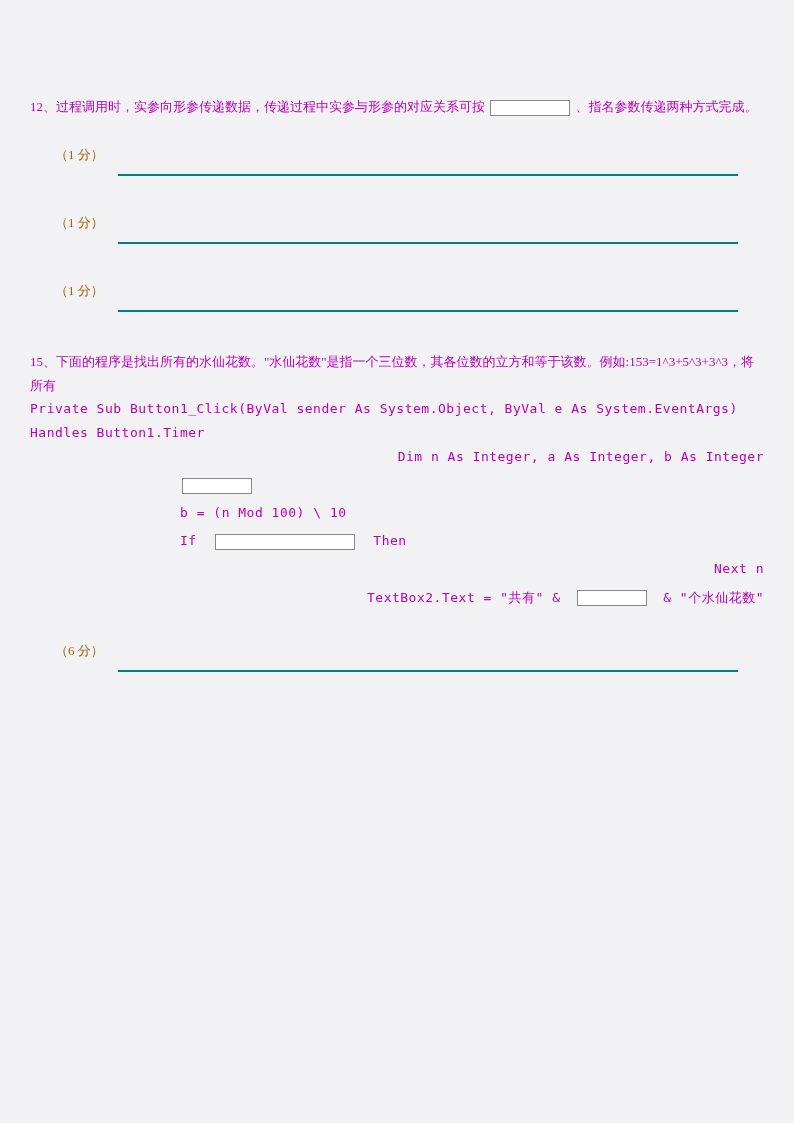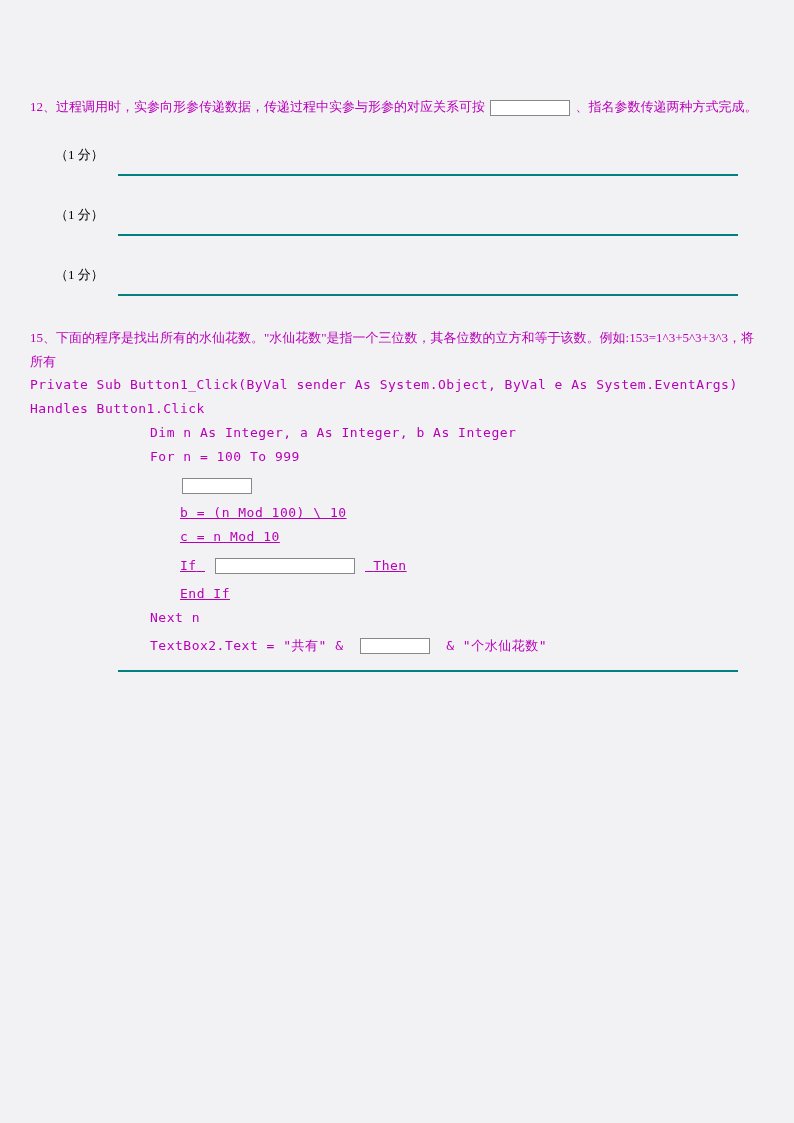--- a/index.html
+++ b/index.html
@@ -13,21 +13,21 @@
       background: #f2f2f5;
       font-family: "SimSun", "宋体", serif;
       font-size: 13px;
       padding: 95px 30px 40px 30px;
       color: #b800b8;
     }
     .purple {
       color: #b800b8;
     }
     .question-block {
-      margin-bottom: 30px;
+      margin-bottom: 38px;
     }
     .question-text {
       line-height: 1.8;
     }
     .blank-box {
       display: inline-block;
       width: 80px;
       height: 16px;
       border: 1px solid #888;
       background: white;
@@ -55,36 +55,36 @@
     .blank-box-med {
       display: inline-block;
       width: 70px;
       height: 16px;
       border: 1px solid #888;
       background: white;
       vertical-align: middle;
       margin: 0 2px;
     }
     .score {
-      color: #000000;
+      color: #a16207;
       margin: 28px 0 10px 25px;
     }
     .hr-teal {
       border: none;
       border-top: 2px solid #008080;
       margin: 8px 0 8px 88px;
       width: 620px;
     }
     .code-block {
       font-family: "SimSun", "宋体", monospace;
       line-height: 1.85;
       letter-spacing: 0.5px;
     }
-    .indent-1 { padding-left: 120px; }
-    .indent-2 { padding-left: 150px; text-decoration: underline; }
+    .indent-1 { padding-left: 120px; text-align: right; }
+    .indent-2 { padding-left: 150px; }
     .indent-4 { padding-left: 210px; }
   </style>
 </head>
 <body>
 
 <div class="question-block">
   <div class="question-text purple">
     <span>12、</span><span>过程调用时，实参向形参传递数据，传递过程中实参与形参的对应关系可按</span>
     <span class="blank-box"></span>
     <span>、指名参数传递两种方式完成。</span>
@@ -101,35 +101,33 @@
 <div class="question-block">
   <div class="score">（1 分）</div>
   <hr class="hr-teal">
 </div>
 
 <div class="question-block">
   <div class="question-text purple">
     <span>15、</span><span>下面的程序是找出所有的水仙花数。"水仙花数"是指一个三位数，其各位数的立方和等于该数。例如:153=1^3+5^3+3^3，将所有</span><br>
   </div>
   <div class="code-block purple">
-    <div>Private  Sub  Button1_Click(ByVal  sender  As  System.Object,  ByVal  e  As  System.EventArgs)  Handles  Button1.Click</div>
+    <div>Private  Sub  Button1_Click(ByVal  sender  As  System.Object,  ByVal  e  As  System.EventArgs)  Handles  Button1.Timer</div>
     <div class="indent-1">Dim  n  As  Integer,  a  As  Integer,  b  As  Integer</div>
-    <div class="indent-1">For  n  =  100  To  999</div>
     <div class="indent-2" style="padding-top:4px;padding-bottom:4px;">
       <span class="blank-box-med"></span>
     </div>
     <div class="indent-2">b  =  (n  Mod  100)  \  10</div>
-    <div class="indent-2">c  =  n  Mod  10</div>
     <div class="indent-2" style="padding-top:4px;padding-bottom:4px;">
       <span>If</span>
       <span class="blank-box-wide" style="margin:0 10px;"></span>
       <span>Then</span>
     </div>
-    <div class="indent-2">End  If</div>
     <div class="indent-1">Next  n</div>
     <div class="indent-1" style="padding-top:4px;padding-bottom:4px;">
       <span>TextBox2.Text  =  "共有"  &amp;</span>
       <span class="blank-box-med" style="margin:0 8px;"></span>
       <span>&amp;  "个水仙花数"</span>
     </div>
   </div>
+  <div class="score">（6 分）</div>
   <hr class="hr-teal">
 </div>
 
 </body></html>

